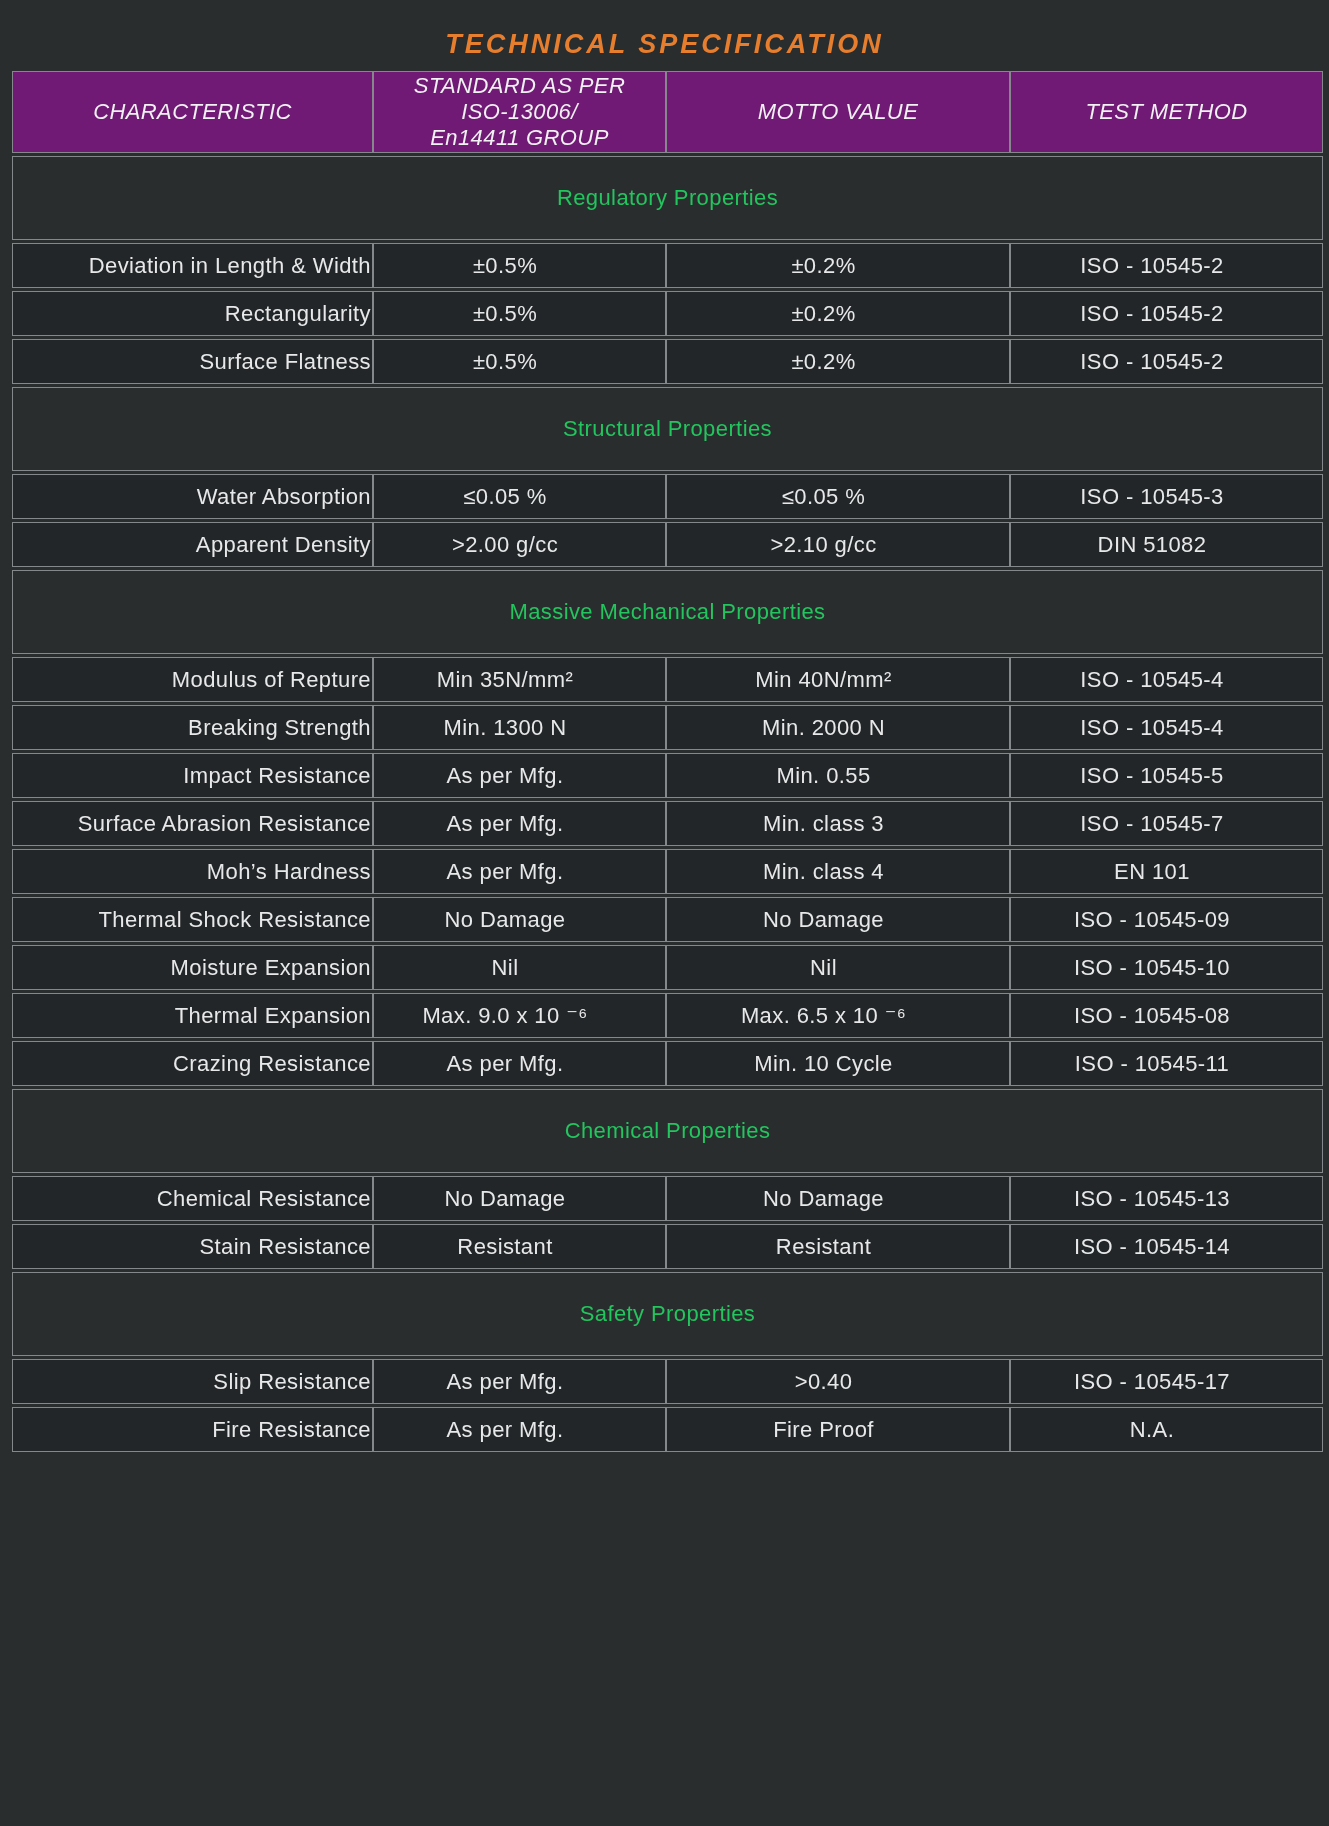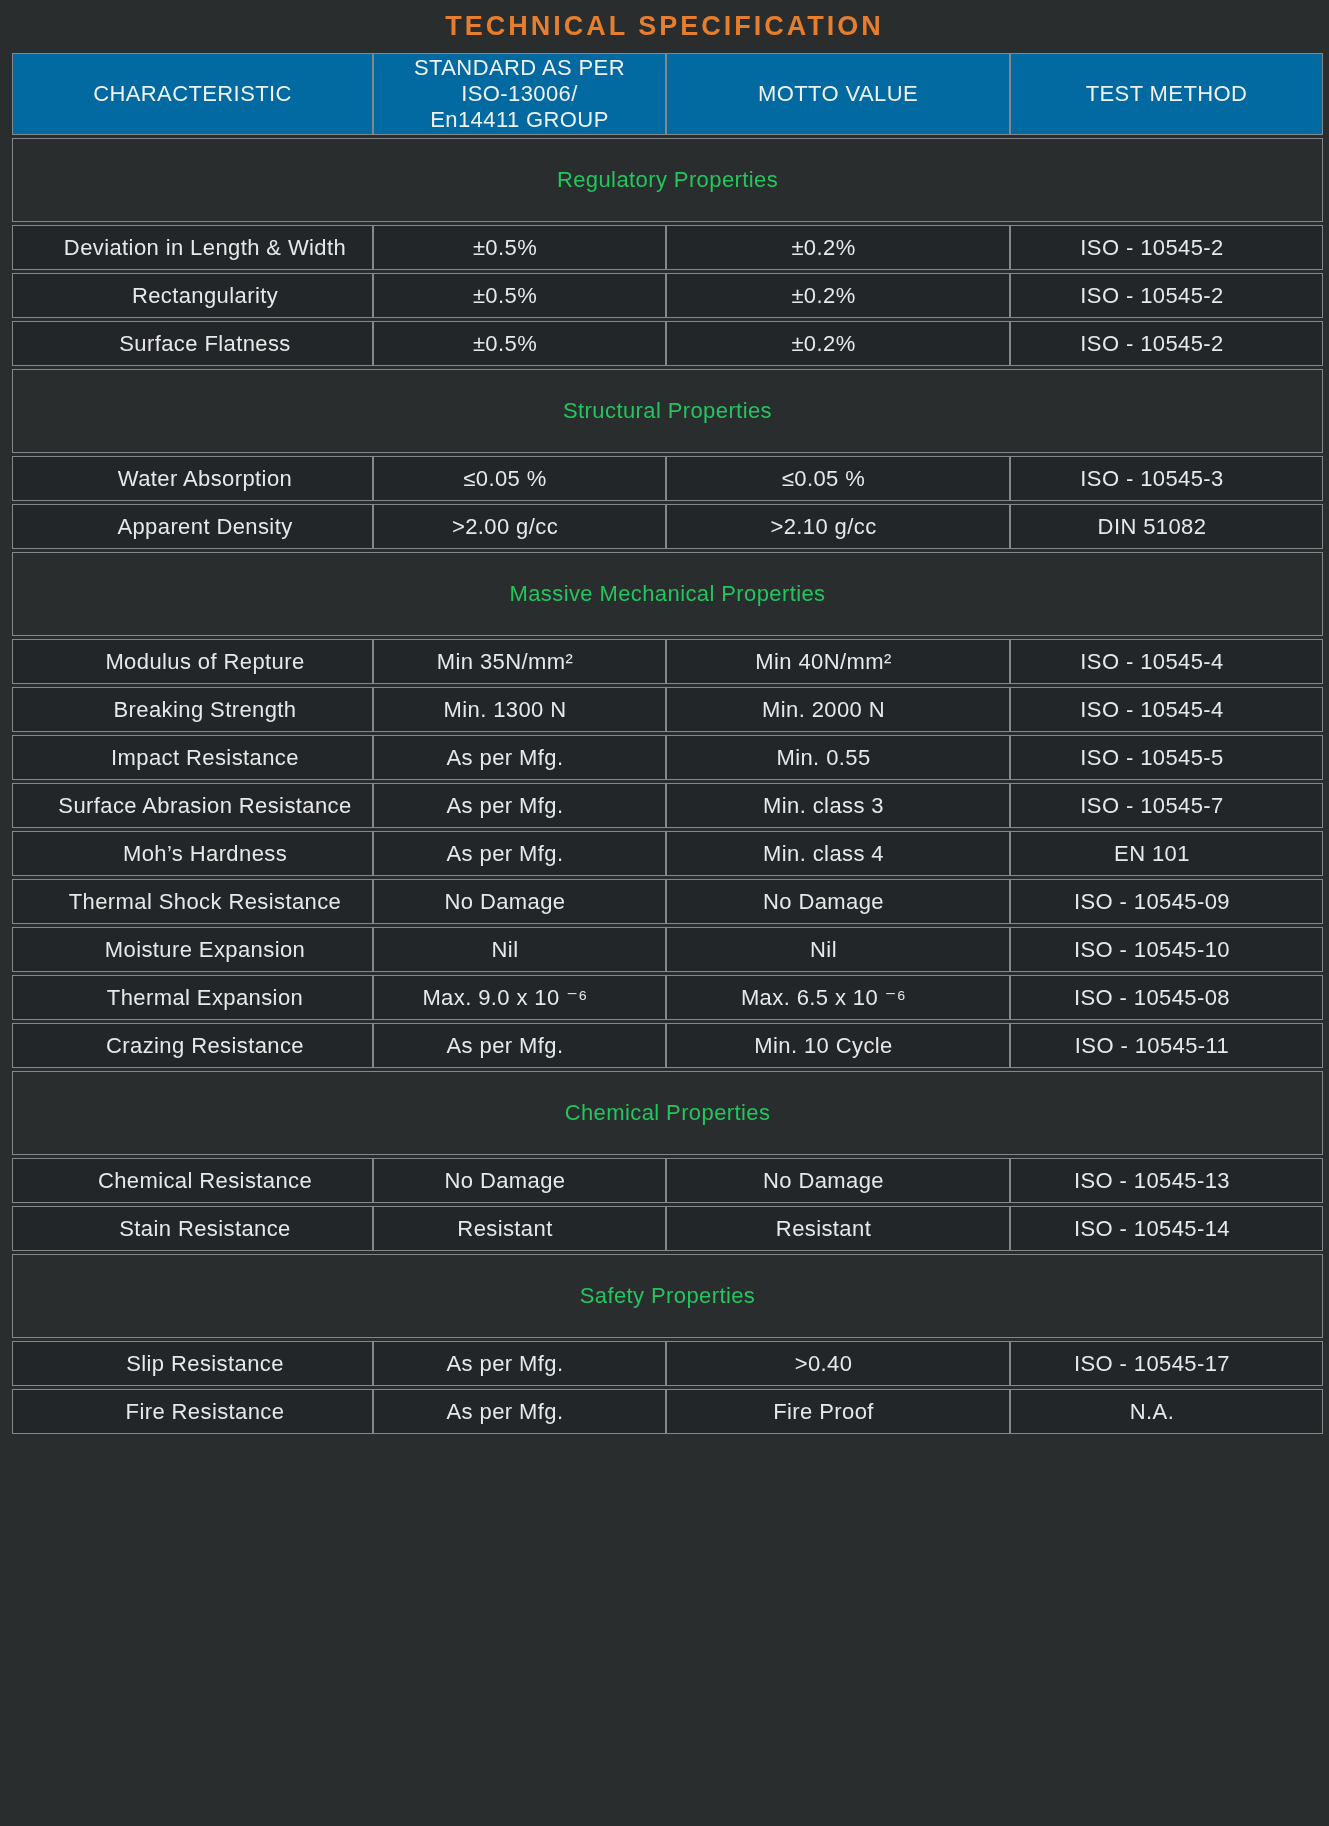--- a/index.html
+++ b/index.html
@@ -8,22 +8,23 @@
   }
   body {
     width: 1329px;
     height: 1826px;
     overflow: hidden;
     background: #2A2D2E;
     font-family: "Liberation Sans", "DejaVu Sans", sans-serif;
     color: #E7E8E9;
   }
   .title-wrap {
-    padding: 8px 0 6px 0;
-    text-align: center;
+    padding: 26px 0 6px 0;
+    text-align: center;
+    font-style: italic;
   }
   .title {
     margin: 0;
     font-size: 27px;
     line-height: 36px;
     font-weight: 600;
     letter-spacing: 3px;
     color: #E67E2D;
   }
   table.spec {
@@ -42,37 +43,38 @@
     font-weight: normal;
     font-size: 22px;
     letter-spacing: 0.4px;
     color: #E7E8E9;
     vertical-align: middle;
     overflow: hidden;
     white-space: nowrap;
   }
   thead th {
     height: 74px;
-    background: #0369a1;
+    background: #701a75;
     text-align: center;
     color: #F0F1F1;
     line-height: 26px;
+    font-style: italic;
   }
   td.band {
     height: 80px;
     background: #2A2D2E;
     text-align: center;
     color: #22c55e;
   }
   tr.data td {
     height: 41px;
     background: #232628;
   }
   td.cell-char {
-    text-align: center;
+    text-align: right;
     padding-left: 26px;
   }
   td.cell-val {
     text-align: center;
     padding-right: 30px;
   }
 </style>
 </head>
 <body>
 

